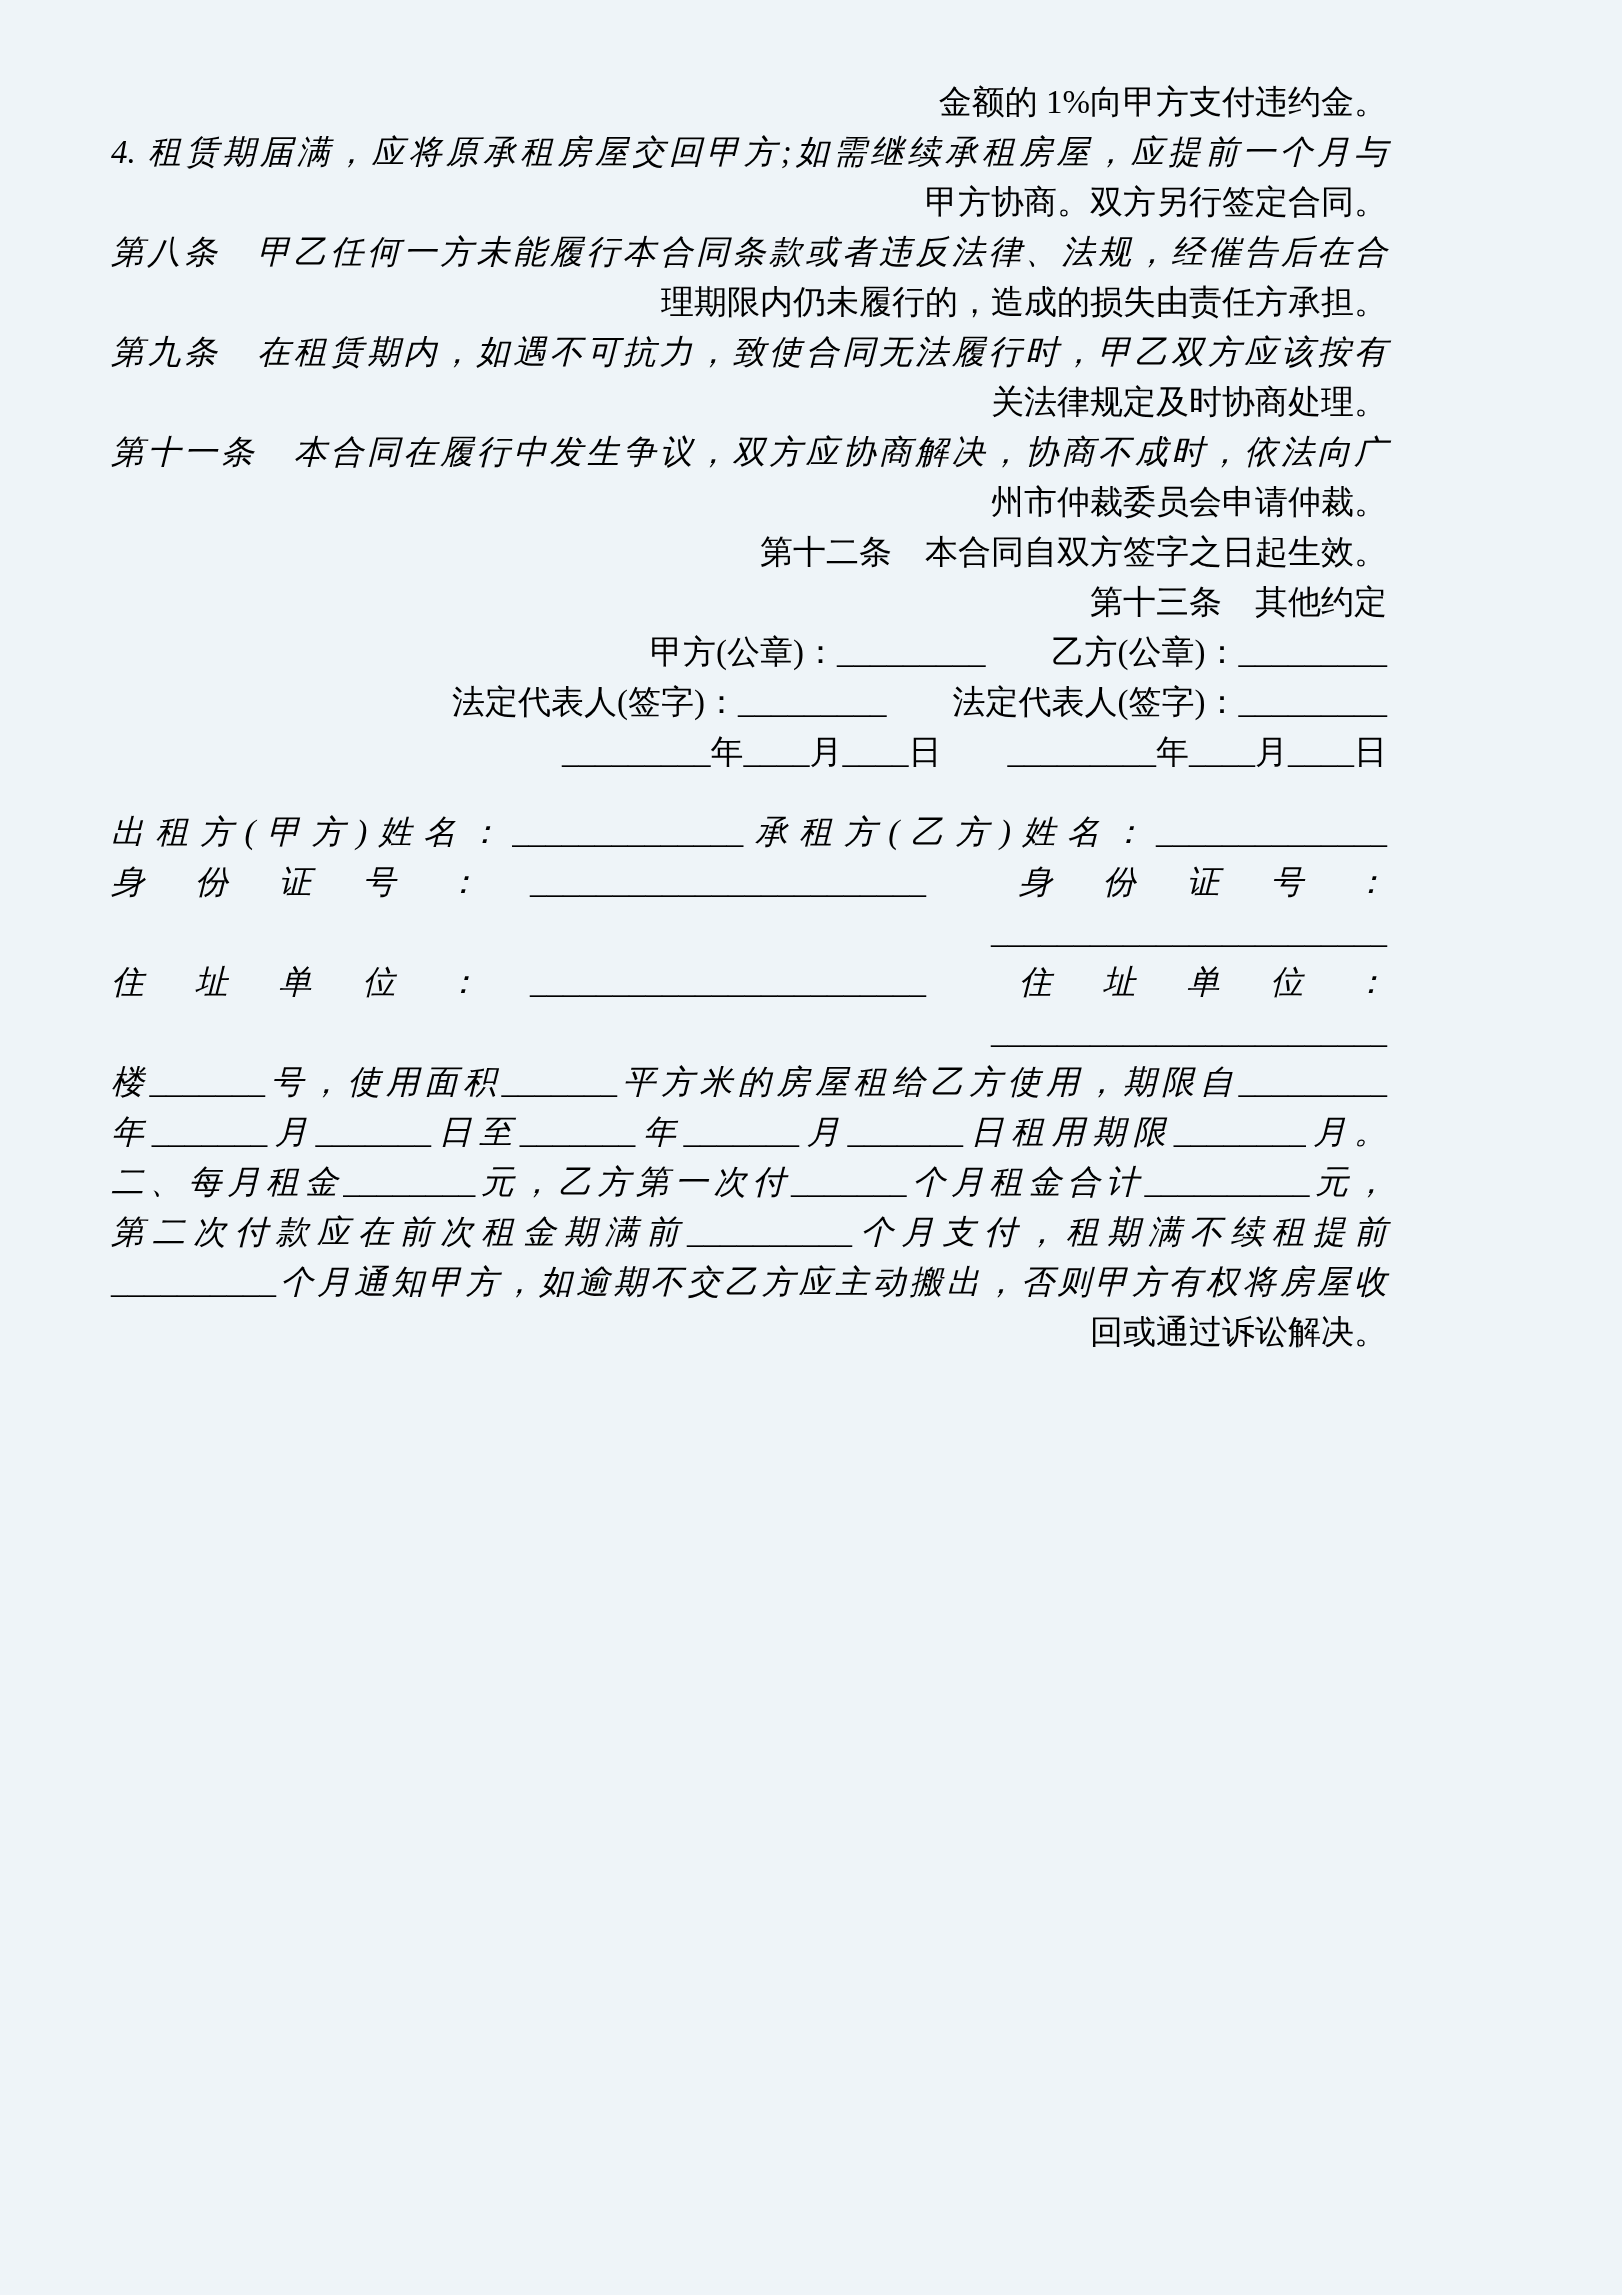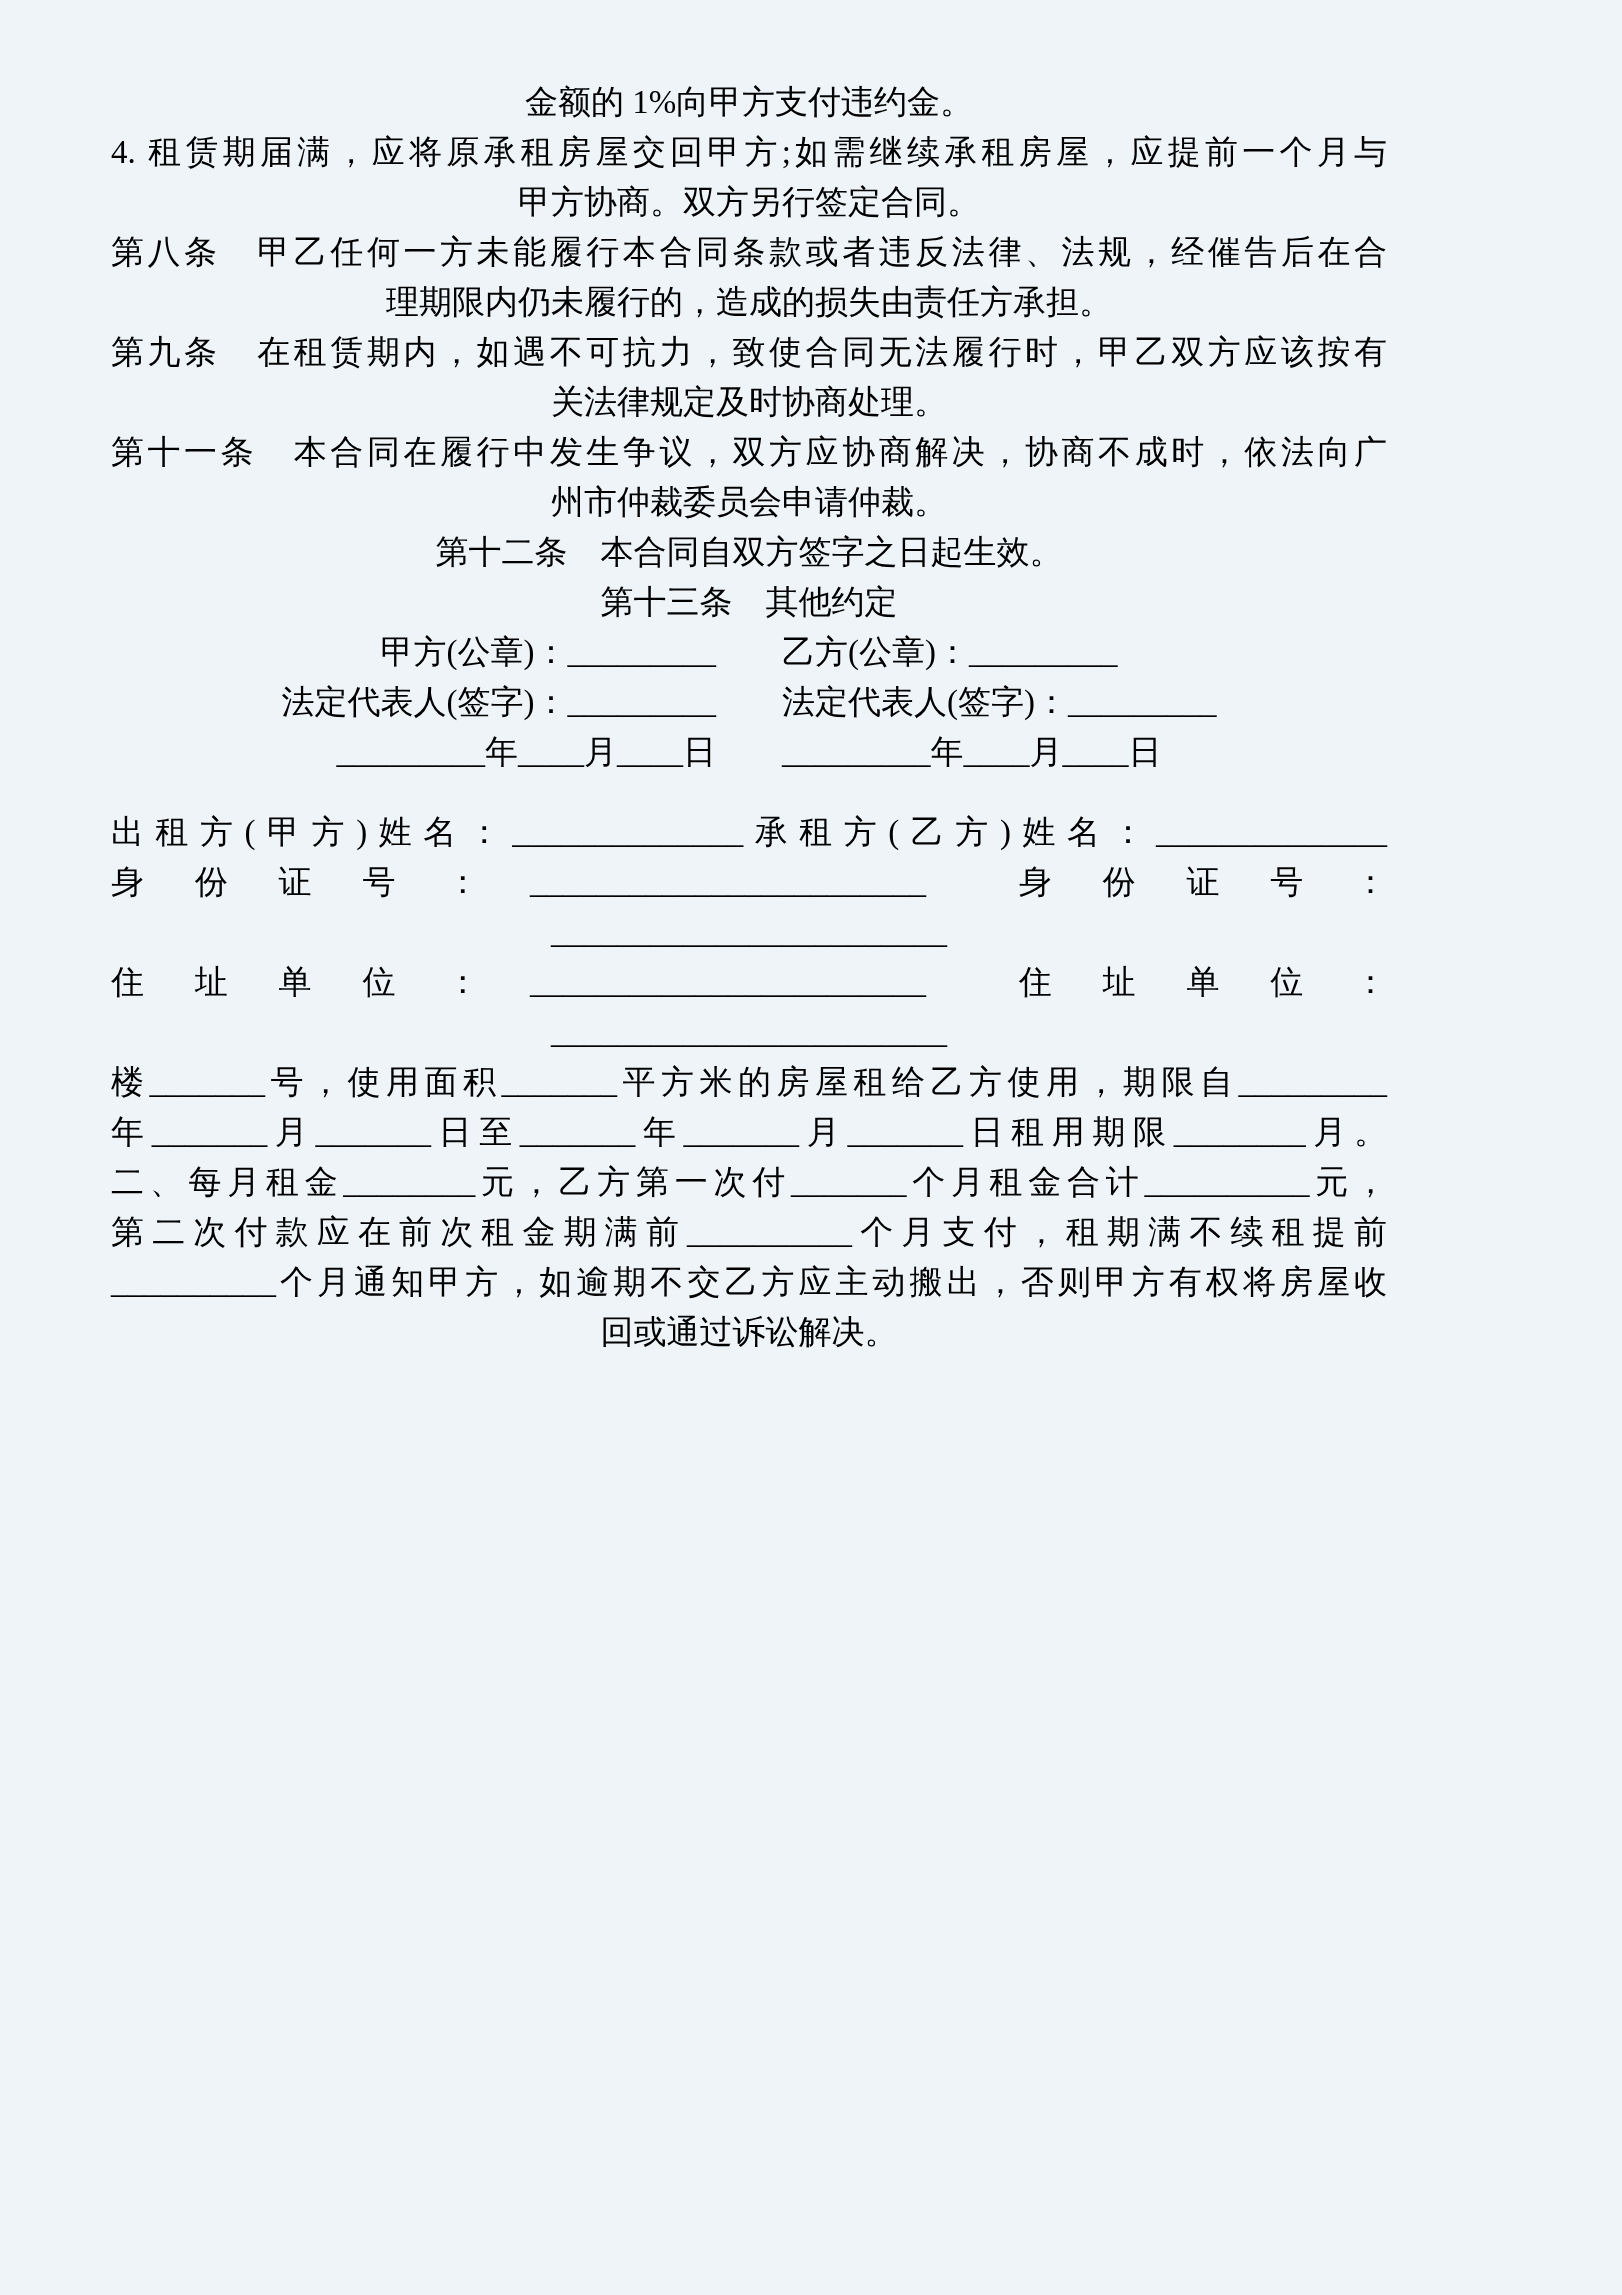--- a/index.html
+++ b/index.html
@@ -19,26 +19,27 @@
     position: absolute;
     left: 111px;
     top: 77px;
     width: 1276px;
     font-size: 33px;
     line-height: 50px;
   }
   .line {
     min-height: 50px;
     white-space: pre-wrap;
-    text-align: center;
+    text-align: right;
     word-break: break-all;
   }
   .j {
     text-align: justify;
     text-align-last: justify;
+    font-style: italic;
   }
   .gap {
     height: 30px;
   }
 </style>
 </head>
 <body>
 
 <div class="doc">
   <div class="line">金额的 1%向甲方支付违约金。</div>

